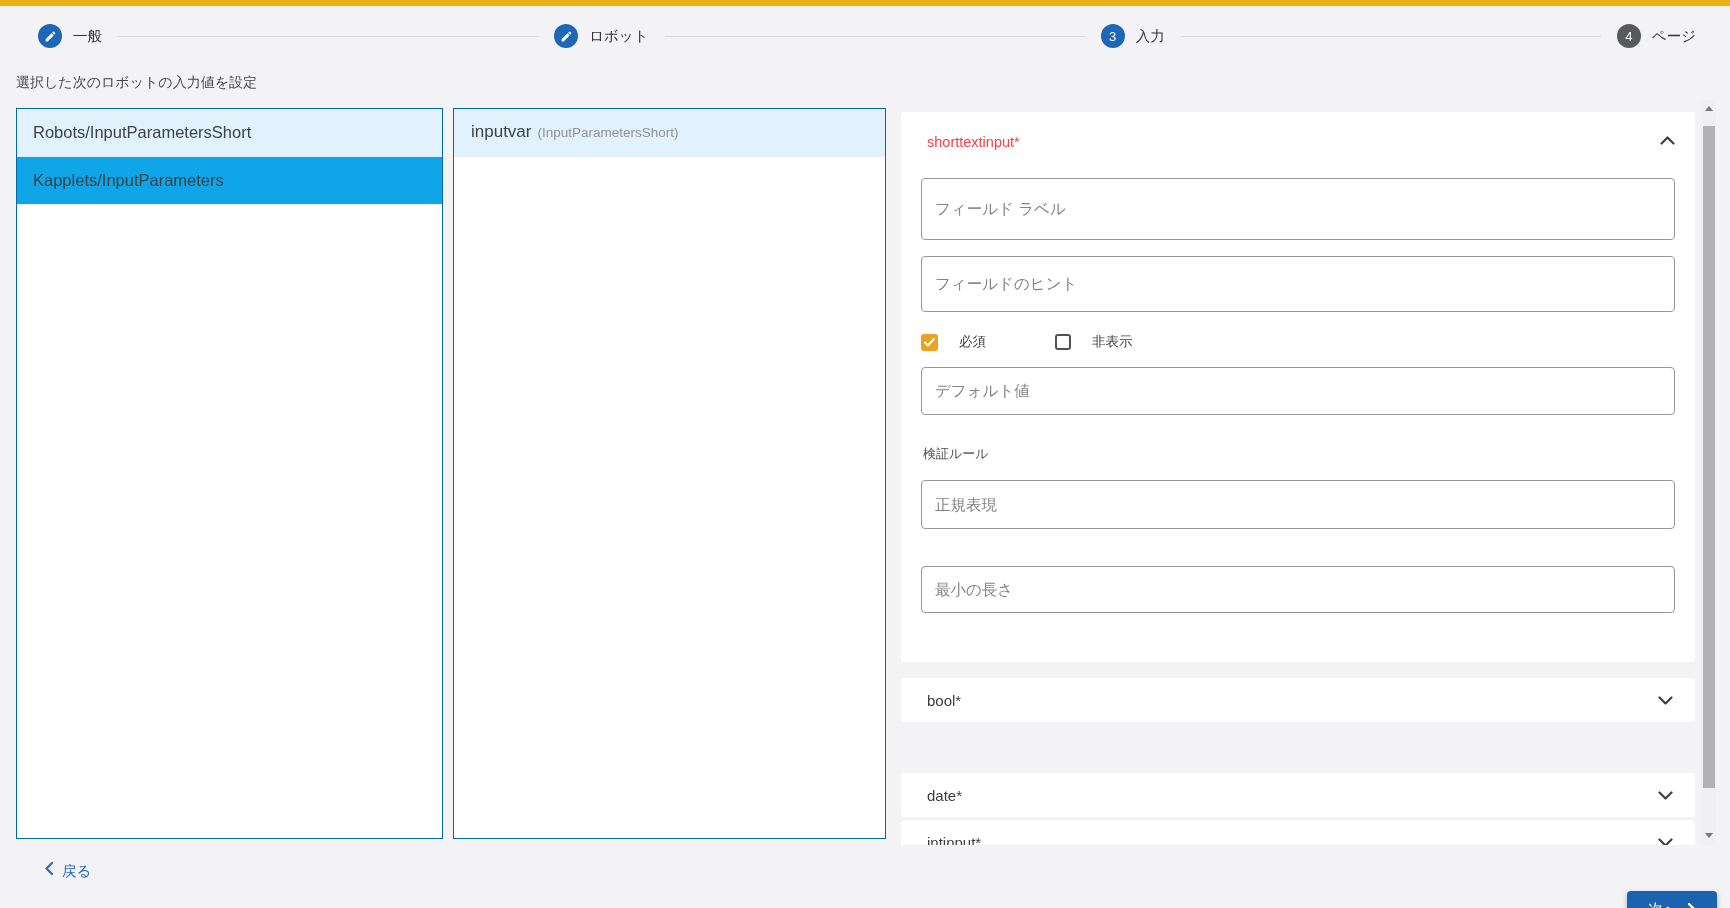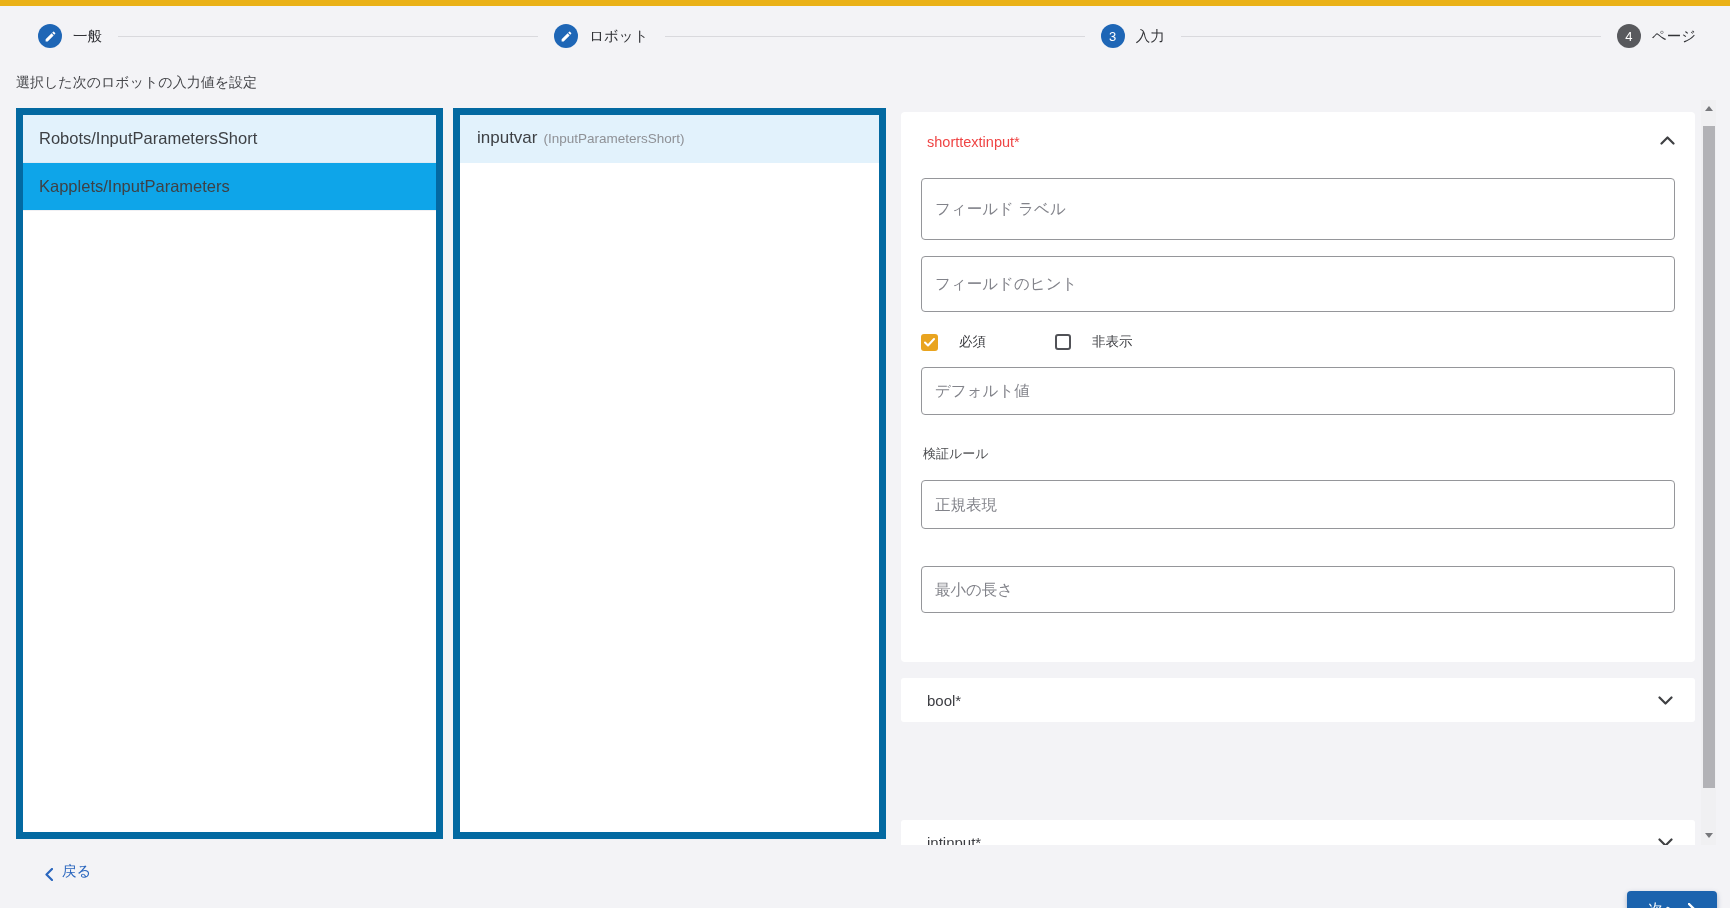--- a/index.html
+++ b/index.html
@@ -20,21 +20,21 @@
   .step { display:flex; align-items:center; gap:11px; flex:0 0 auto; cursor:default; }
   .step-circle { width:24px; height:24px; border-radius:50%; background:#1e66b6; color:#fff;
                  display:flex; align-items:center; justify-content:center; font-size:13px; flex:0 0 auto; }
   .step-circle.pending { background:#58595d; }
   .step-label { font-size:14.5px; color:#313236; white-space:nowrap; }
   .connector { flex:1 1 auto; height:1px; background:#d9d9dd; margin:0 16px; }
 
   .instruction { position:absolute; left:16px; top:74px; font-size:14px; color:#45464a; }
 
   
-  .panel { position:absolute; top:108px; height:731px; background:#fff; border:7px solid #0369a1; }
+  .panel { position:absolute; top:108px; height:731px; background:#fff; border:1px solid #0369a1; }
   .panel-left { left:16px; width:427px; }
   .panel-middle { left:453px; width:433px; }
   .list-item { height:48px; display:flex; align-items:center; padding-left:16px;
                font-size:16.5px; color:#3e4145; border-bottom:1px solid #f0f0f3; cursor:pointer; background:#0ea5e9; }
   .list-item.selected { background:#e2f2fc; border-bottom-color:#dcebf5; }
   .var-item { height:48px; display:flex; align-items:baseline; padding-left:17px; padding-top:13px; background:#e2f2fc; cursor:pointer; }
   .var-name { font-size:17px; color:#3e4145; }
   .var-type { font-size:13.5px; color:#8f9196; margin-left:6px; }
 
   
@@ -73,21 +73,21 @@
   .sb-btn { position:absolute; left:0; width:15px; height:16px; cursor:pointer; }
   .sb-btn-up { top:0; }
   .sb-btn-down { bottom:2px; }
   .tri-up { width:0; height:0; border-left:4px solid transparent; border-right:4px solid transparent;
             border-bottom:5px solid #77787c; margin:6px auto 0; }
   .tri-down { width:0; height:0; border-left:4px solid transparent; border-right:4px solid transparent;
               border-top:5px solid #77787c; margin:6px auto 0; }
   .sb-thumb { position:absolute; left:2px; top:26px; width:12px; height:662px; background:#b2b2b6; cursor:pointer; }
 
   
-  .back-link { position:absolute; left:45px; top:862px; display:flex; align-items:flex-end; gap:9px;
+  .back-link { position:absolute; left:45px; top:862px; display:flex; align-items:flex-start; gap:9px;
                color:#2a66be; font-size:14.5px; cursor:pointer; }
   .next-button { position:absolute; left:1627px; top:855px; width:90px; height:37px; background:#1b63ae;
                  border:none; border-radius:4px; display:flex; align-items:center; justify-content:center; gap:10px;
                  color:#ffffff; font-size:14.5px; font-family:"Liberation Sans", sans-serif; cursor:pointer;
                  box-shadow:0 2px 5px rgba(30,60,110,0.35);margin-top:36px; }
 </style>
 </head>
 <body>
 
 <div class="topbar"></div>
@@ -189,20 +189,26 @@
   </div>
 
   <div class="card card-row" style="top:578px;">
     <span class="row-title">bool*</span>
     <svg class="chev" width="15" height="9" viewBox="0 0 15 9">
         <path d="M1.5 1.5l6 6 6-6" stroke="#3f4043" stroke-width="2.2" fill="none" stroke-linecap="round" stroke-linejoin="round"></path>
       </svg>
   </div>
 
 
+  <div class="card card-row" style="top:673px;">
+    <span class="row-title">date*</span>
+    <svg class="chev" width="15" height="9" viewBox="0 0 15 9">
+        <path d="M1.5 1.5l6 6 6-6" stroke="#3f4043" stroke-width="2.2" fill="none" stroke-linecap="round" stroke-linejoin="round"></path>
+      </svg>
+  </div>
 
   <div class="card card-row" style="top:720px; height:44px;">
     <span class="row-title">intinput*</span>
     <svg class="chev" width="15" height="9" viewBox="0 0 15 9">
         <path d="M1.5 1.5l6 6 6-6" stroke="#3f4043" stroke-width="2.2" fill="none" stroke-linecap="round" stroke-linejoin="round"></path>
       </svg>
   </div>
 
 </div>
 

